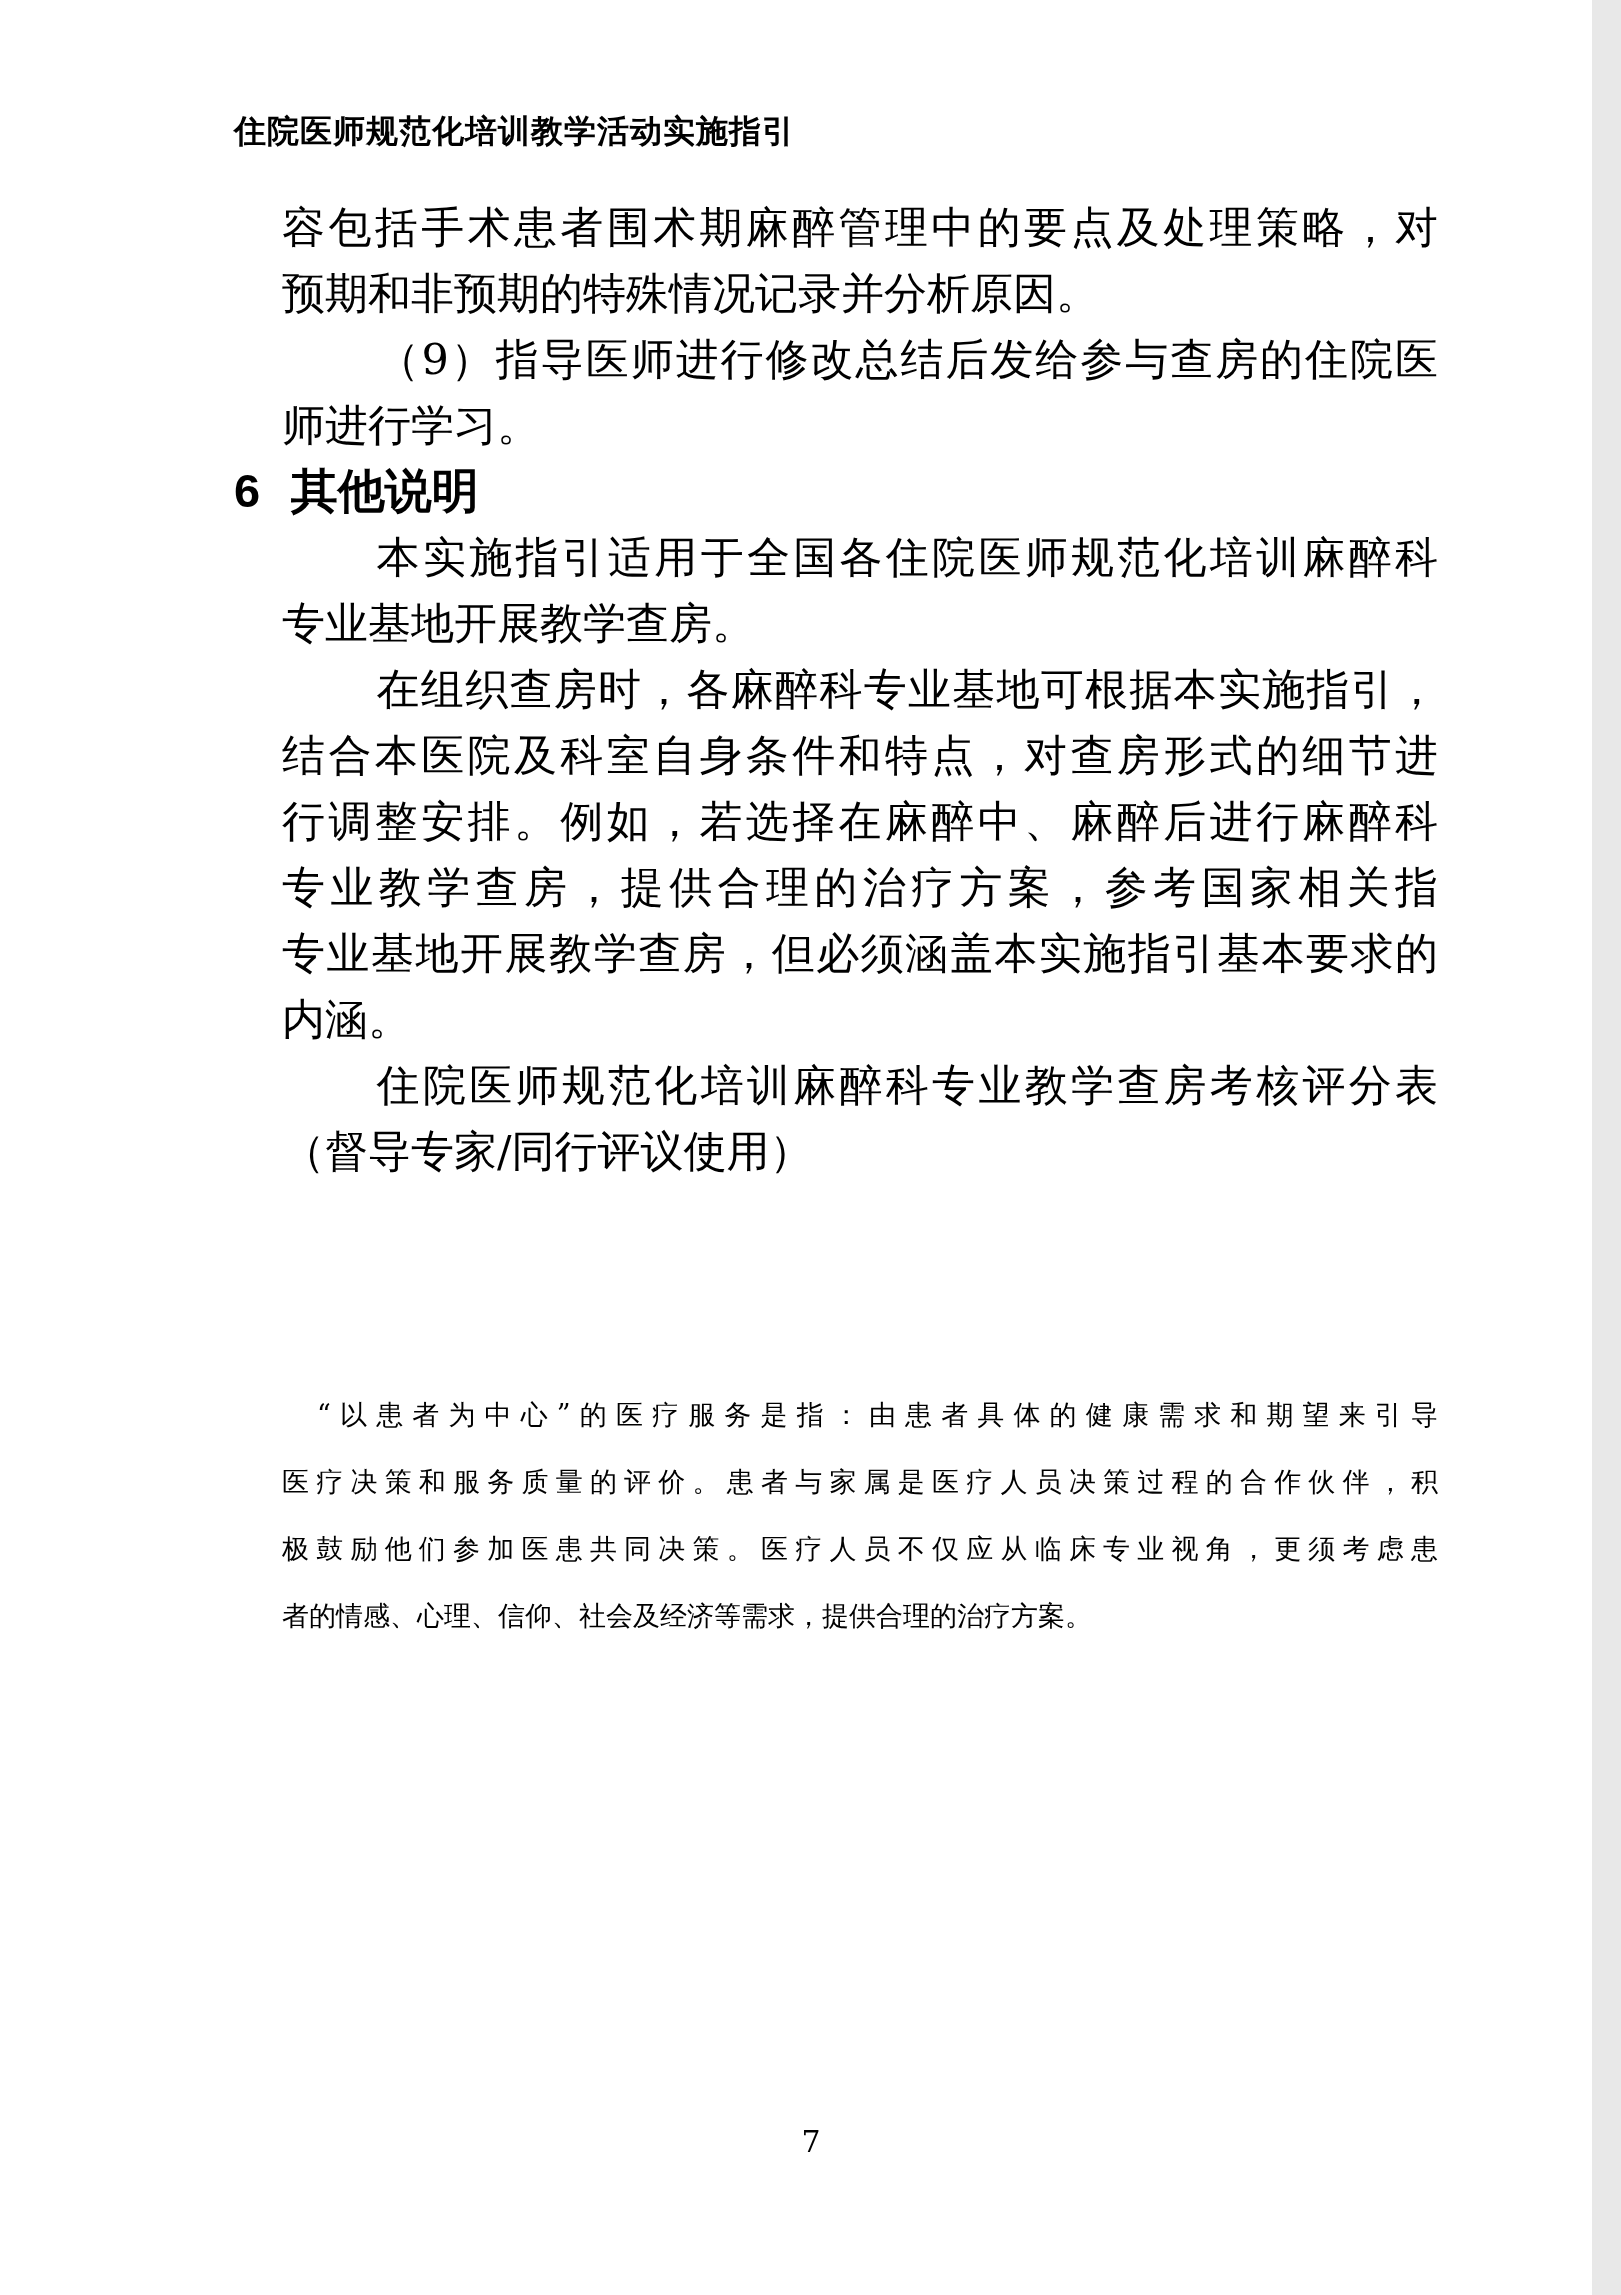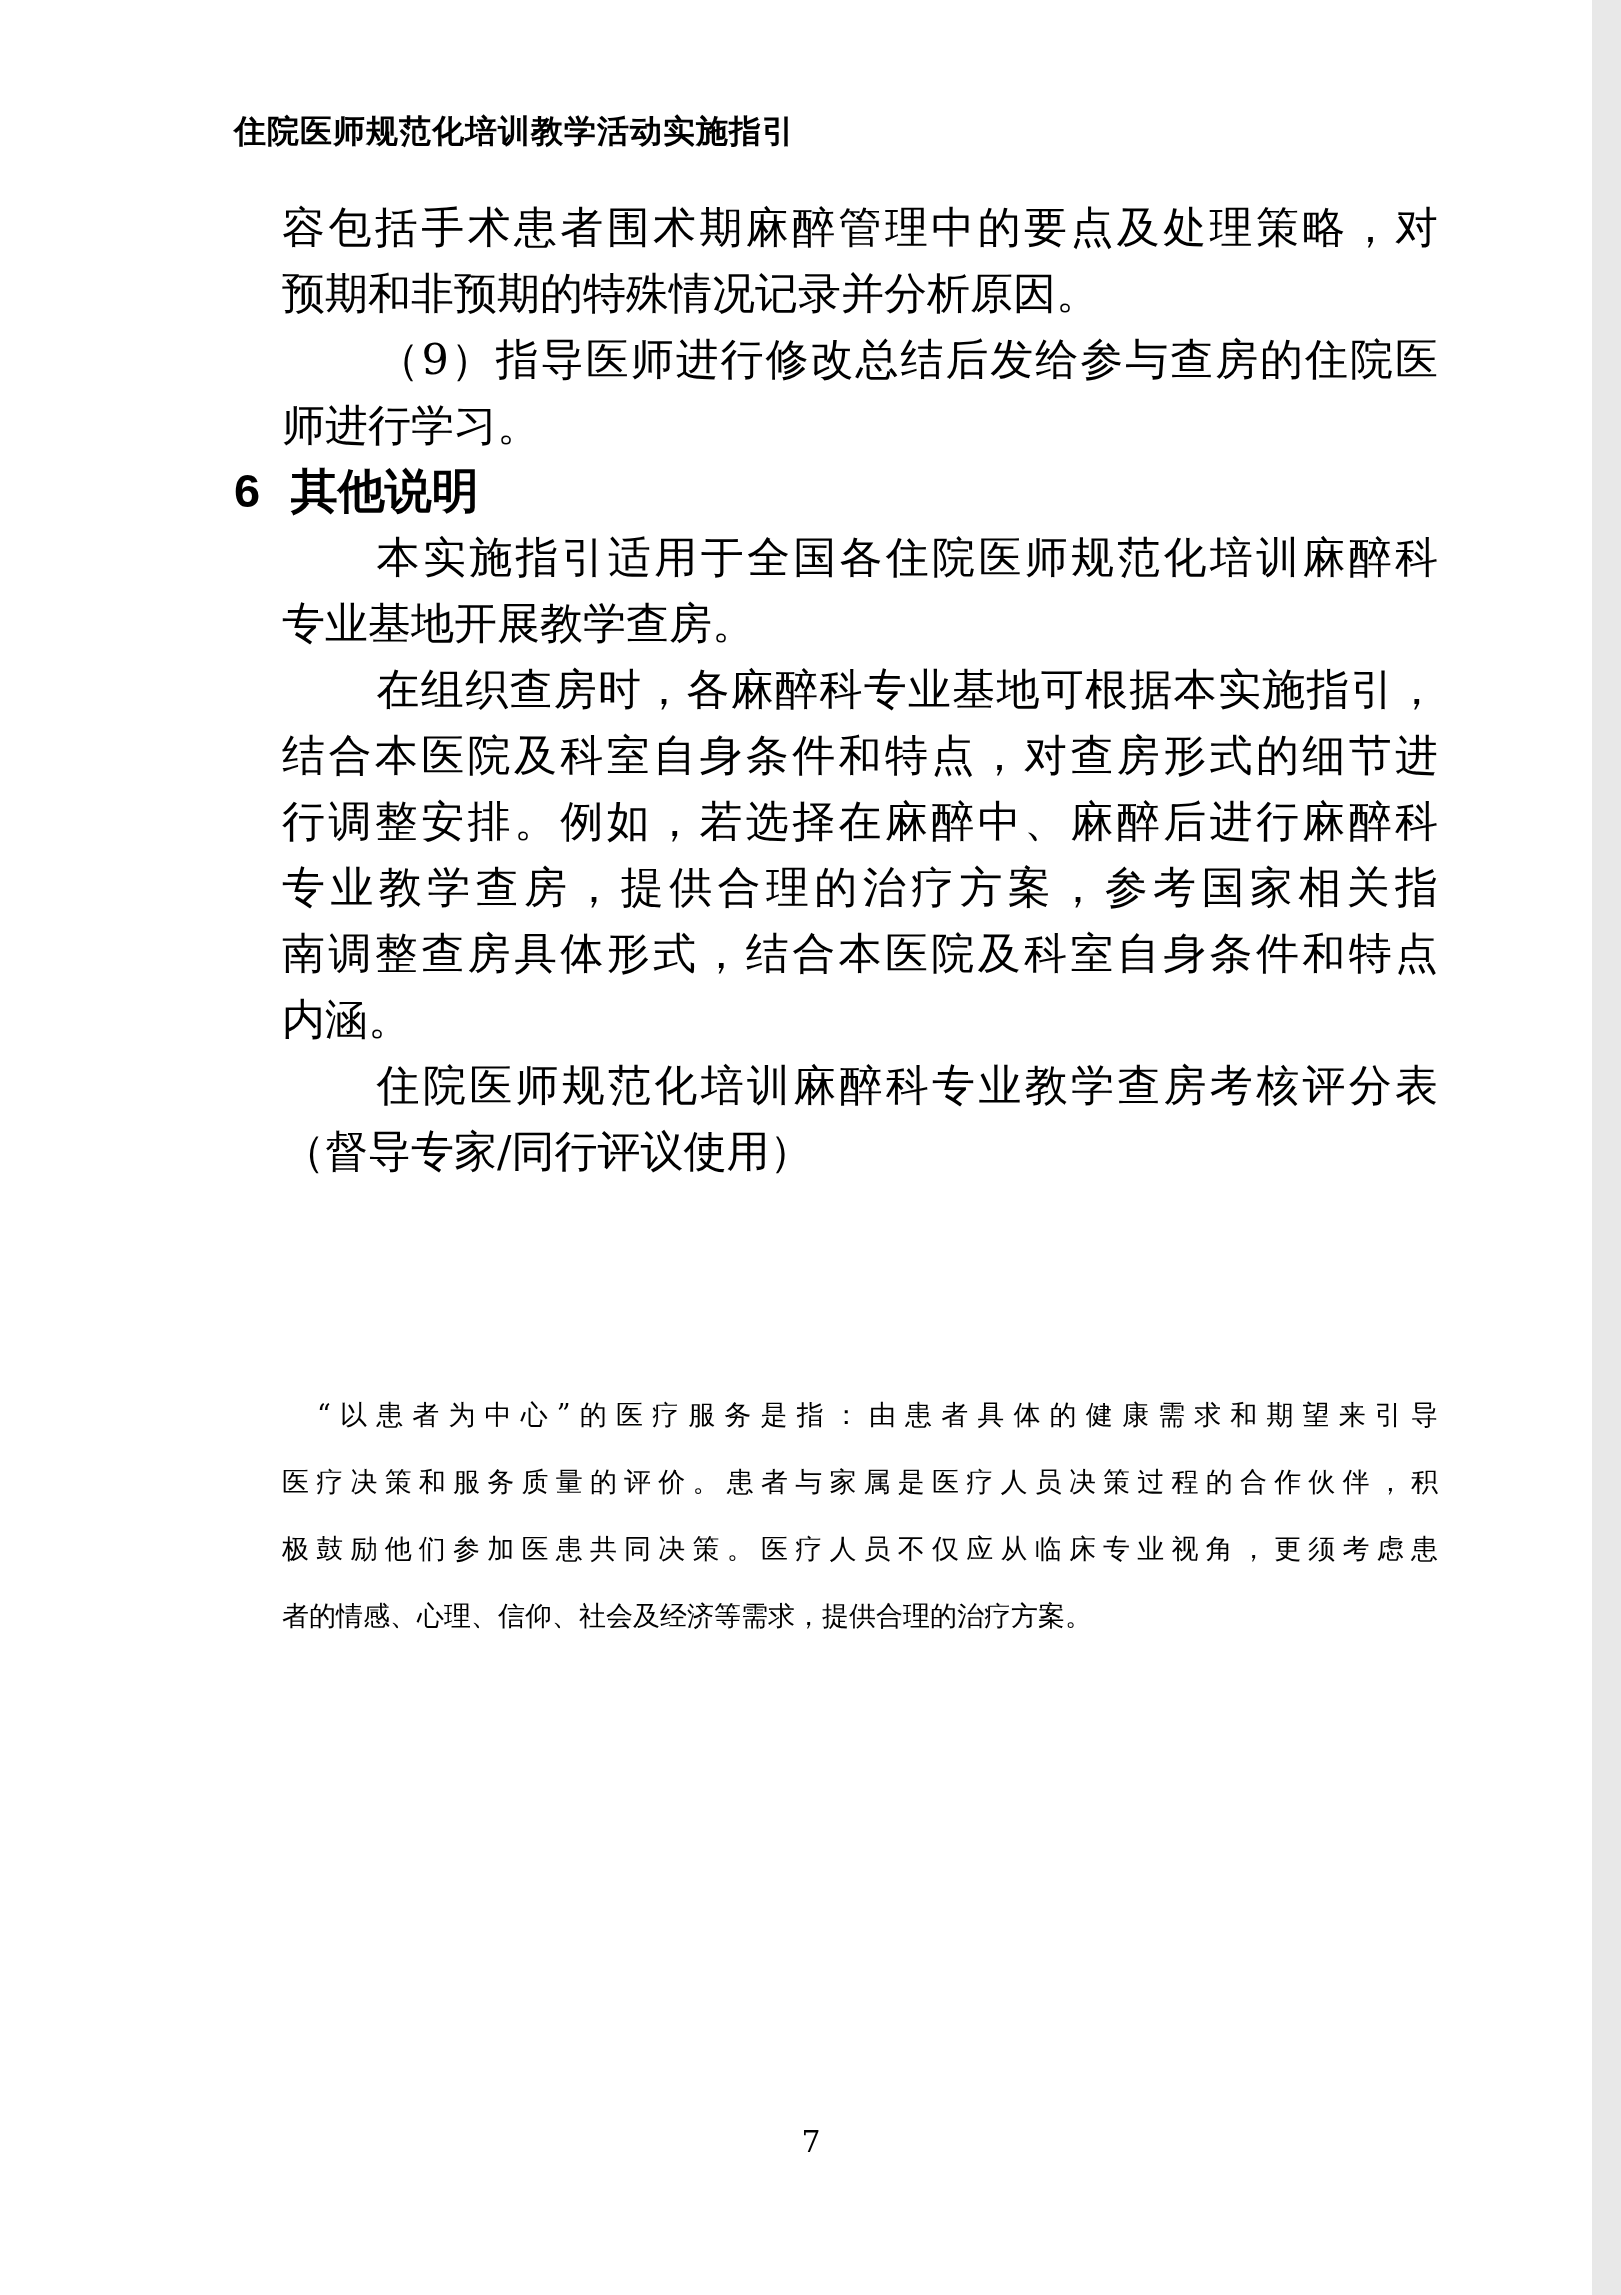--- a/index.html
+++ b/index.html
@@ -88,21 +88,21 @@
     <div>
       <div class="doc-line jline ind">本实施指引适用于全国各住院医师规范化培训麻醉科</div>
       <div class="doc-line lline">专业基地开展教学查房。</div>
     </div>
 
     <div>
       <div class="doc-line jline ind">在组织查房时，各麻醉科专业基地可根据本实施指引，</div>
       <div class="doc-line jline">结合本医院及科室自身条件和特点，对查房形式的细节进</div>
       <div class="doc-line jline">行调整安排。例如，若选择在麻醉中、麻醉后进行麻醉科</div>
       <div class="doc-line jline">专业教学查房，提供合理的治疗方案，参考国家相关指</div>
-      <div class="doc-line jline">南调整查房具体形式，结合本医院及科室自身条件和特点</div>
+      <div class="doc-line jline">专业基地开展教学查房，但必须涵盖本实施指引基本要求的</div>
       <div class="doc-line lline">内涵。</div>
     </div>
 
 
     <div>
       <div class="doc-line jline ind">住院医师规范化培训麻醉科专业教学查房考核评分表</div>
       <div class="doc-line lline">（督导专家/同行评议使用）</div>
     </div>
 
   </div>

